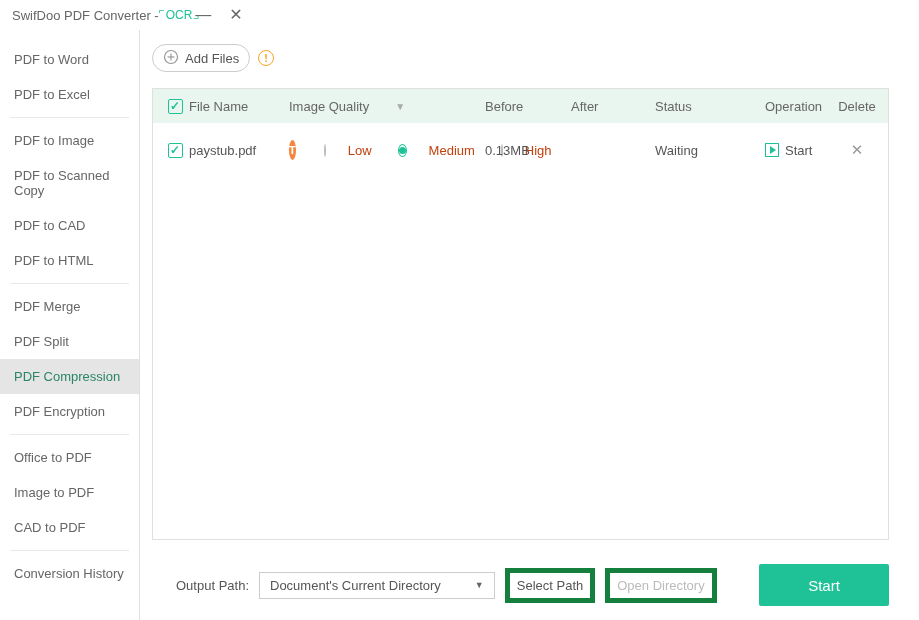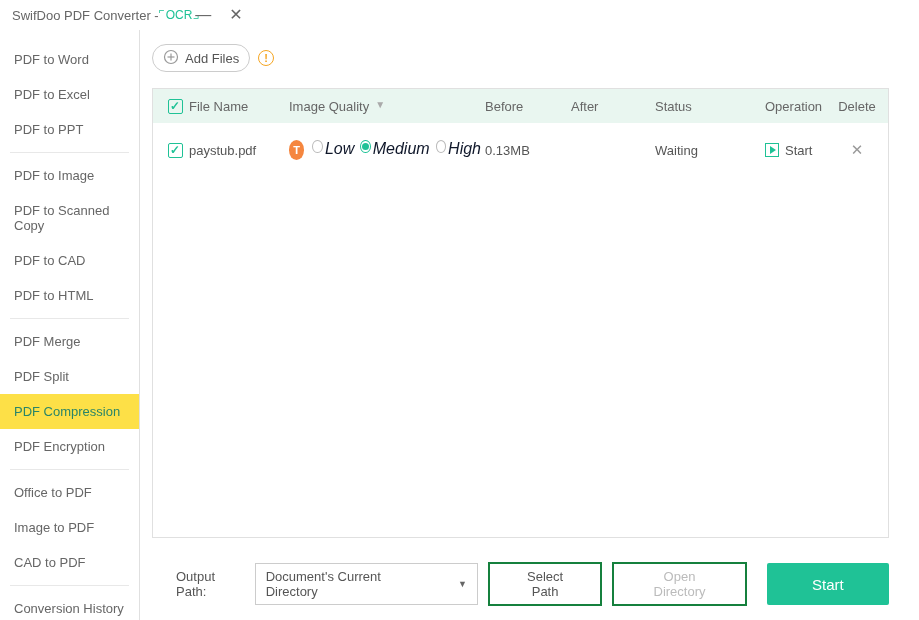--- a/index.html
+++ b/index.html
@@ -11,67 +11,67 @@
     .ocr-badge { color: #1fc296; font-size: 12px; position: relative; padding: 0 3px; }
     .ocr-badge::before { content: "⌐"; position: absolute; left: -4px; top: -3px; font-size: 10px; }
     .ocr-badge::after { content: "⌐"; position: absolute; right: -4px; bottom: -2px; font-size: 10px; transform: rotate(180deg); }
     .title-right { display: flex; gap: 18px; align-items: center; }
     .win-btn { cursor: pointer; font-size: 16px; color: #666; line-height: 1; }
     
     .main { display: flex; height: 590px; }
     
     .sidebar { width: 140px; border-right: 1px solid #e0e0e0; padding-top: 12px; overflow-y: auto; }
     .sidebar-item { padding: 10px 14px; color: #666; font-size: 13px; cursor: pointer; }
-    .sidebar-item.active { background: #fde047; color: #2a8568; }
+    .sidebar-item.active { background: #e5e5e5; color: #2a8568; }
     .sidebar-divider { border: none; border-top: 1px solid #e8e8e8; margin: 5px 10px; }
     
     .content { flex: 1; padding: 14px 30px 14px 12px; display: flex; flex-direction: column; }
     
     .toolbar { display: flex; align-items: center; gap: 8px; margin-bottom: 16px; }
     .tool-btn { display: flex; align-items: center; gap: 6px; border: 1px solid #ccc; background: #fff; padding: 4px 10px; height: 28px; cursor: pointer; font-size: 13px; color: #555; border-radius: 14px; }
     .tool-btn .icon { color: #888; }
     .warning-row { display: flex; align-items: center; gap: 6px; color: #666; font-size: 13px; }
     .warn-icon { width: 16px; height: 16px; border: 1.5px solid #f5a623; border-radius: 50%; display: inline-flex; align-items: center; justify-content: center; color: #f5a623; font-size: 11px; font-weight: bold; }
     
     .table-wrap { flex: 1; border: 1px solid #e0e0e0; display: flex; flex-direction: column; }
     .table-header { background: #e9f6f0; height: 34px; display: flex; align-items: center; padding: 0 8px; color: #666; font-size: 13px; }
     .table-row { height: 54px; display: flex; align-items: center; padding: 0 8px; }
     
     .col-check { width: 28px; display:flex; justify-content:center; }
     .col-name { width: 100px; display: flex; align-items: center; gap: 8px; }
-    .col-quality { width: 196px; display: flex; align-items: flex-start; gap: 2px; }
+    .col-quality { width: 196px; display: flex; align-items: center; gap: 22px; }
     .col-before { width: 86px; }
     .col-after { width: 84px; }
     .col-status { width: 110px; }
     .col-op { width: 72px; display: flex; align-items: center; gap: 6px; }
     .col-del { width: 40px; text-align: center; }
     
     .checkbox { width: 15px; height: 15px; border: 1.5px solid #1fc296; border-radius: 2px; display: inline-flex; align-items: center; justify-content: center; cursor: pointer; }
     .checkbox.checked::after { content: "✓"; color: #1fc296; font-size: 12px; font-weight: bold; }
     
     .sort-arrow { color: #aaa; font-size: 10px; margin-left: 4px; }
     
     .t-badge { width: 20px; height: 20px; background: #f5863f; border-radius: 50%; color: #fff; display: inline-flex; align-items: center; justify-content: center; font-size: 11px; font-weight: bold; margin-right: 6px; }
     
     .radio { width: 13px; height: 13px; border: 1.5px solid #bbb; border-radius: 50%; display: inline-flex; align-items: center; justify-content: center; cursor: pointer; }
     .radio.selected { border-color: #1fc296; }
     .radio.selected::after { content: ""; width: 7px; height: 7px; background: #1fc296; border-radius: 50%; }
-    .radio-label { font-size: 16px; color: #0f172a; margin-right: 4px; font-style: italic; }
+    .radio-label { font-size: 13px; color: #c2410c; margin-right: 4px; }
     
     .play-icon { width: 14px; height: 14px; border: 1.5px solid #1fc296; display: inline-flex; align-items: center; justify-content: center; }
     .play-icon::after { content: ""; border-left: 6px solid #1fc296; border-top: 4px solid transparent; border-bottom: 4px solid transparent; margin-left: 1px; }
     .start-link { color: #555; cursor: pointer; font-size: 13px; }
     
     .del-x { color: #999; font-size: 15px; cursor: pointer; }
     
     .footer { display: flex; align-items: center; gap: 10px; padding-top: 24px; }
     .footer-label { color: #555; font-size: 13px; margin-left: 24px; }
     .select-path { border: 1px solid #ccc; padding: 5px 10px; display: flex; align-items: center; gap: 34px; font-size: 13px; color: #555; min-width: 192px; cursor: pointer; justify-content: space-between; }
     .dropdown-caret { font-size: 9px; color: #666; }
-    .foot-btn { border: 2px solid #15803d; padding: 5px 24px; font-size: 13px; color: #555; background: #fff; cursor: pointer; }
+    .foot-btn { border: 5px solid #15803d; padding: 5px 7px; font-size: 13px; color: #555; background: #fff; cursor: pointer; }
     .foot-btn.disabled { color: #bbb; cursor: default; }
     .spacer { flex: 1; }
     .start-main { background: #1fc296; color: #fff; border: none; width: 130px; height: 42px; font-size: 15px; cursor: pointer; border-radius: 2px; }
   </style>
 </head>
 <body>
 
 <div class="titlebar">
   <div class="title-left">
     <span class="app-title">SwifDoo PDF Converter -</span>
@@ -80,21 +80,20 @@
   <div class="title-right">
     <span class="win-btn">—</span>
     <span class="win-btn">✕</span>
   </div>
 </div>
 
 <div class="main">
   <div class="sidebar" id="sidebar">
       <div class="sidebar-item">PDF to Word</div>
       <div class="sidebar-item">PDF to Excel</div>
-      <div class="sidebar-item">PDF to PPT</div>
       <hr class="sidebar-divider">
       <div class="sidebar-item">PDF to Image</div>
       <div class="sidebar-item">PDF to Scanned Copy</div>
       <div class="sidebar-item">PDF to CAD</div>
       <div class="sidebar-item">PDF to HTML</div>
       <hr class="sidebar-divider">
       <div class="sidebar-item">PDF Merge</div>
       <div class="sidebar-item">PDF Split</div>
       <div class="sidebar-item active">PDF Compression</div>
       <div class="sidebar-item">PDF Encryption</div>

